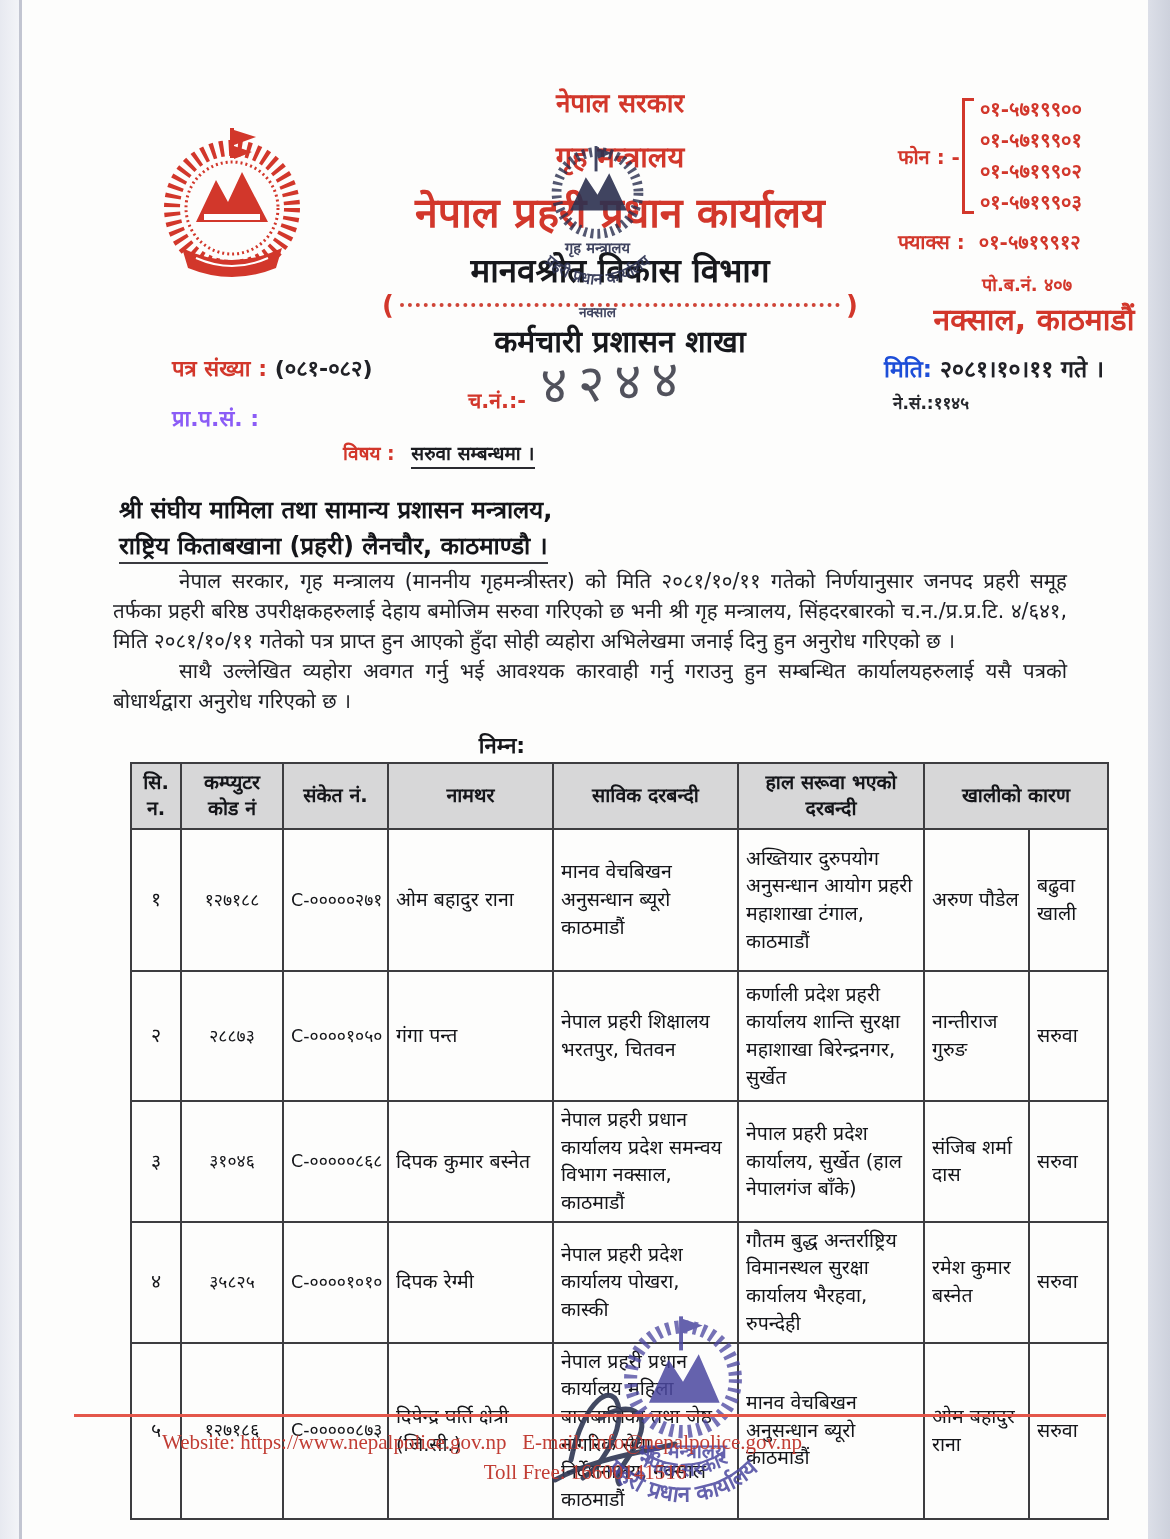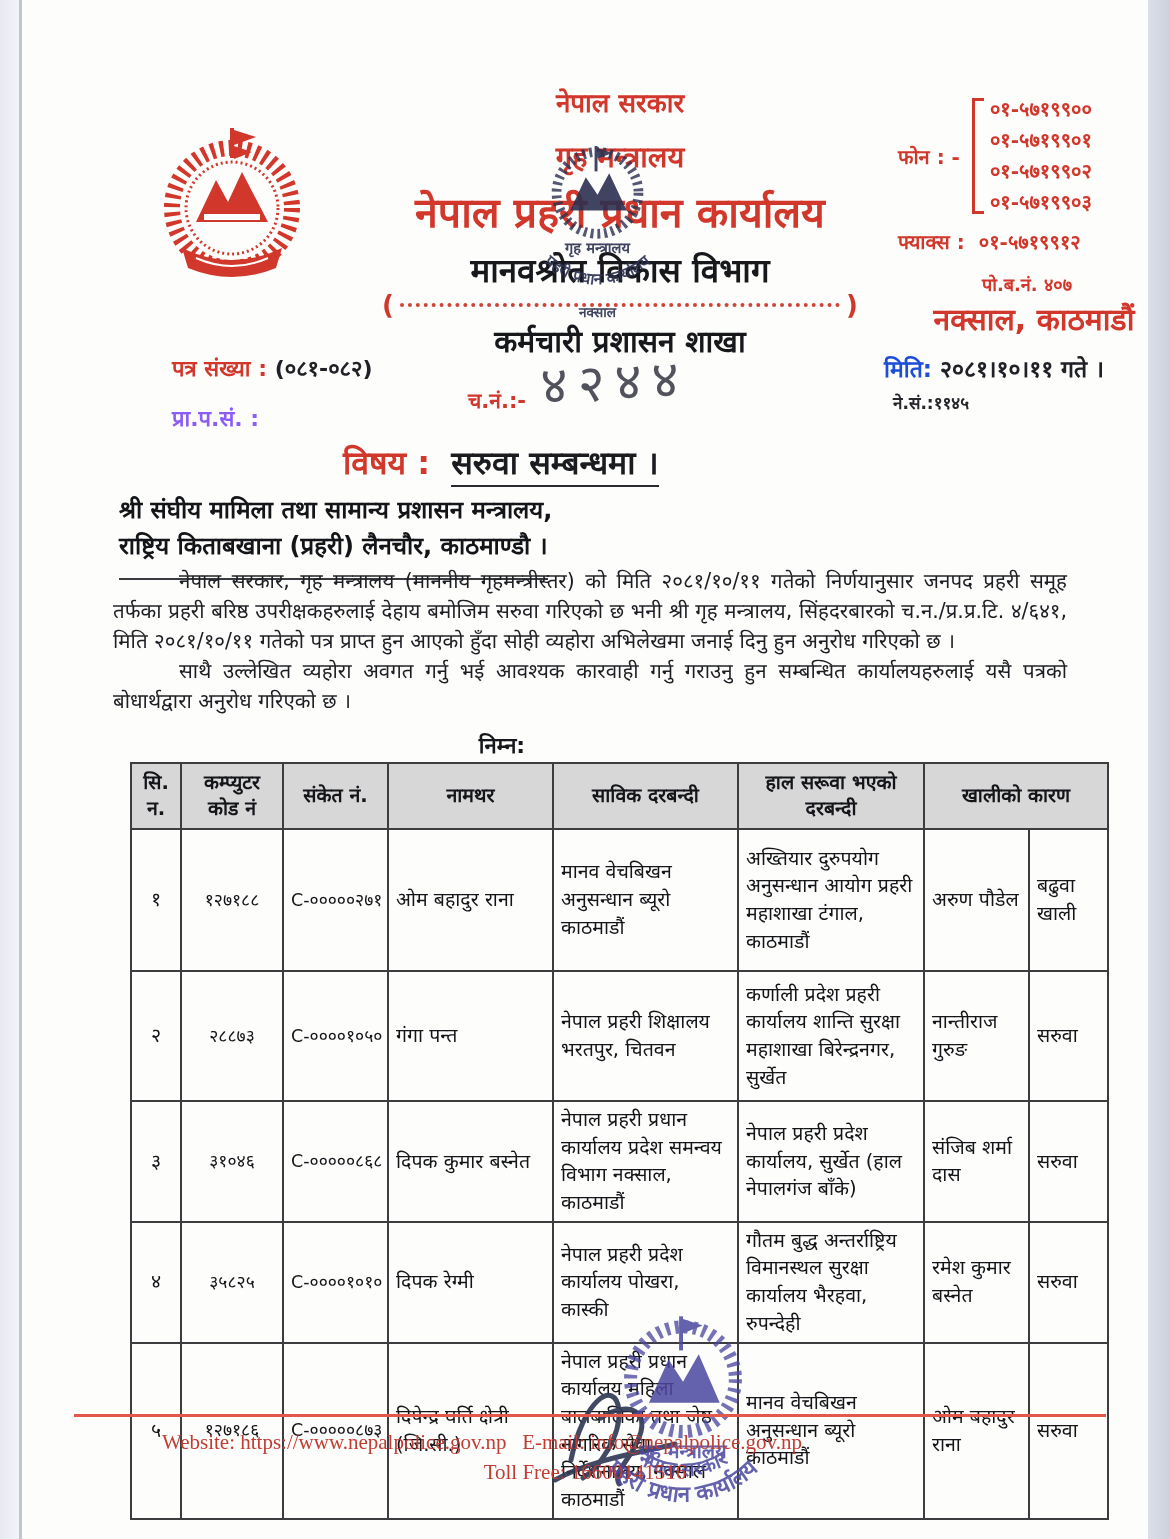--- a/index.html
+++ b/index.html
@@ -19,21 +19,21 @@
   .head-dept{font-size:33px;font-weight:600;color:#17181c;margin-top:8px;}
   .dotline{display:flex;align-items:center;justify-content:center;margin-top:2px;height:22px;}
   .dotline .paren{color:#d2372b;font-size:26px;font-weight:bold;}
   .dotline .dots{width:440px;height:0;border-bottom:4px dotted #cf4437;margin:0 6px 0 6px;}
   .head-section{font-size:30px;font-weight:600;color:#17181c;margin-top:4px;}
   .stamp-top{position:absolute;left:500px;top:126px;width:195px;height:200px;opacity:.9;}
   .stamp-bottom{position:absolute;left:552px;top:1298px;width:262px;height:262px;opacity:.85;}
   
   .contact{position:absolute;left:898px;top:94px;width:268px;color:#d2372b;font-weight:bold;font-size:20px;}
   .contact-row{display:flex;align-items:center;}
-  .phone-label{margin-right:12px;white-space:nowrap;}
+  .phone-label{margin-right:2px;white-space:nowrap;}
   .phone-brace{align-self:stretch;width:9px;border-left:3px solid #d2372b;border-top:3px solid #d2372b;
                border-bottom:3px solid #d2372b;margin:4px 6px 4px 0;}
   .phone-num{line-height:31px;white-space:nowrap;}
   .fax-row{display:flex;margin-top:10px;}
   .fax-label{margin-right:14px;}
   .pobox{position:absolute;left:982px;top:272px;font-size:18px;font-weight:bold;color:#d2372b;white-space:nowrap;}
   .naxal{position:absolute;left:905px;top:298px;width:258px;text-align:center;font-size:30px;
          font-weight:bold;color:#d2372b;white-space:nowrap;}
   .date-line{position:absolute;left:884px;top:352px;font-size:23px;font-weight:600;white-space:nowrap;}
   .date-label{color:#1d4ed8;font-weight:bold;}
@@ -41,25 +41,25 @@
   .nesan{position:absolute;left:893px;top:391px;font-size:17px;font-weight:600;color:#26272c;}
   
   .patra{position:absolute;left:172px;top:352px;font-size:22px;font-weight:bold;white-space:nowrap;}
   .label-red{color:#d2372b;}
   .value-black{color:#202126;}
   .chano{position:absolute;left:468px;top:352px;font-size:21px;font-weight:bold;white-space:nowrap;}
   .chano-hand{display:inline-block;font-size:52px;font-weight:normal;color:#51525c;
               transform:rotate(-3deg) translateY(-8px);letter-spacing:10px;margin-left:8px;}
   .prapasam{position:absolute;left:172px;top:402px;font-size:22px;font-weight:bold;color:#8b5cf6;}
   
-  .subject{position:absolute;left:343px;top:440px;font-size:32px;font-weight:bold;white-space:nowrap;text-align:right;}
+  .subject{position:absolute;left:343px;top:440px;font-size:19px;font-weight:bold;white-space:nowrap;text-align:right;}
   .subject-text{color:#1b1c20;border-bottom:2.5px solid #2a2b30;padding-bottom:3px;margin-left:10px;}
   
   .recipient{position:absolute;left:119px;top:492px;font-size:24px;font-weight:600;color:#141519;line-height:1.5;}
-  .recipient .u{border-bottom:2.5px solid #3a3b40;padding-bottom:18px;}
+  .recipient .u{border-bottom:2.5px solid #3a3b40;padding-bottom:2px;}
   .body-text{position:absolute;left:113px;top:566px;width:954px;font-size:20.5px;color:#1d1e23;
              text-align:justify;line-height:30px;}
   .body-text p{margin:0;text-indent:66px;}
   .nimna{position:absolute;left:0;top:729px;width:1004px;text-align:center;font-size:22px;font-weight:600;color:#17181c;}
   
   .transfer-table{position:absolute;left:130px;top:762px;width:977px;border-collapse:collapse;
                   font-size:19.5px;color:#141519;table-layout:fixed;}
   .transfer-table th,.transfer-table td{border:2px solid #3d3d40;padding:4px 7px;vertical-align:middle;}
   .transfer-table th{background:#d7d7d8;font-weight:600;white-space:pre-line;line-height:1.35;height:56px;}
   .transfer-table td{line-height:1.42;}

